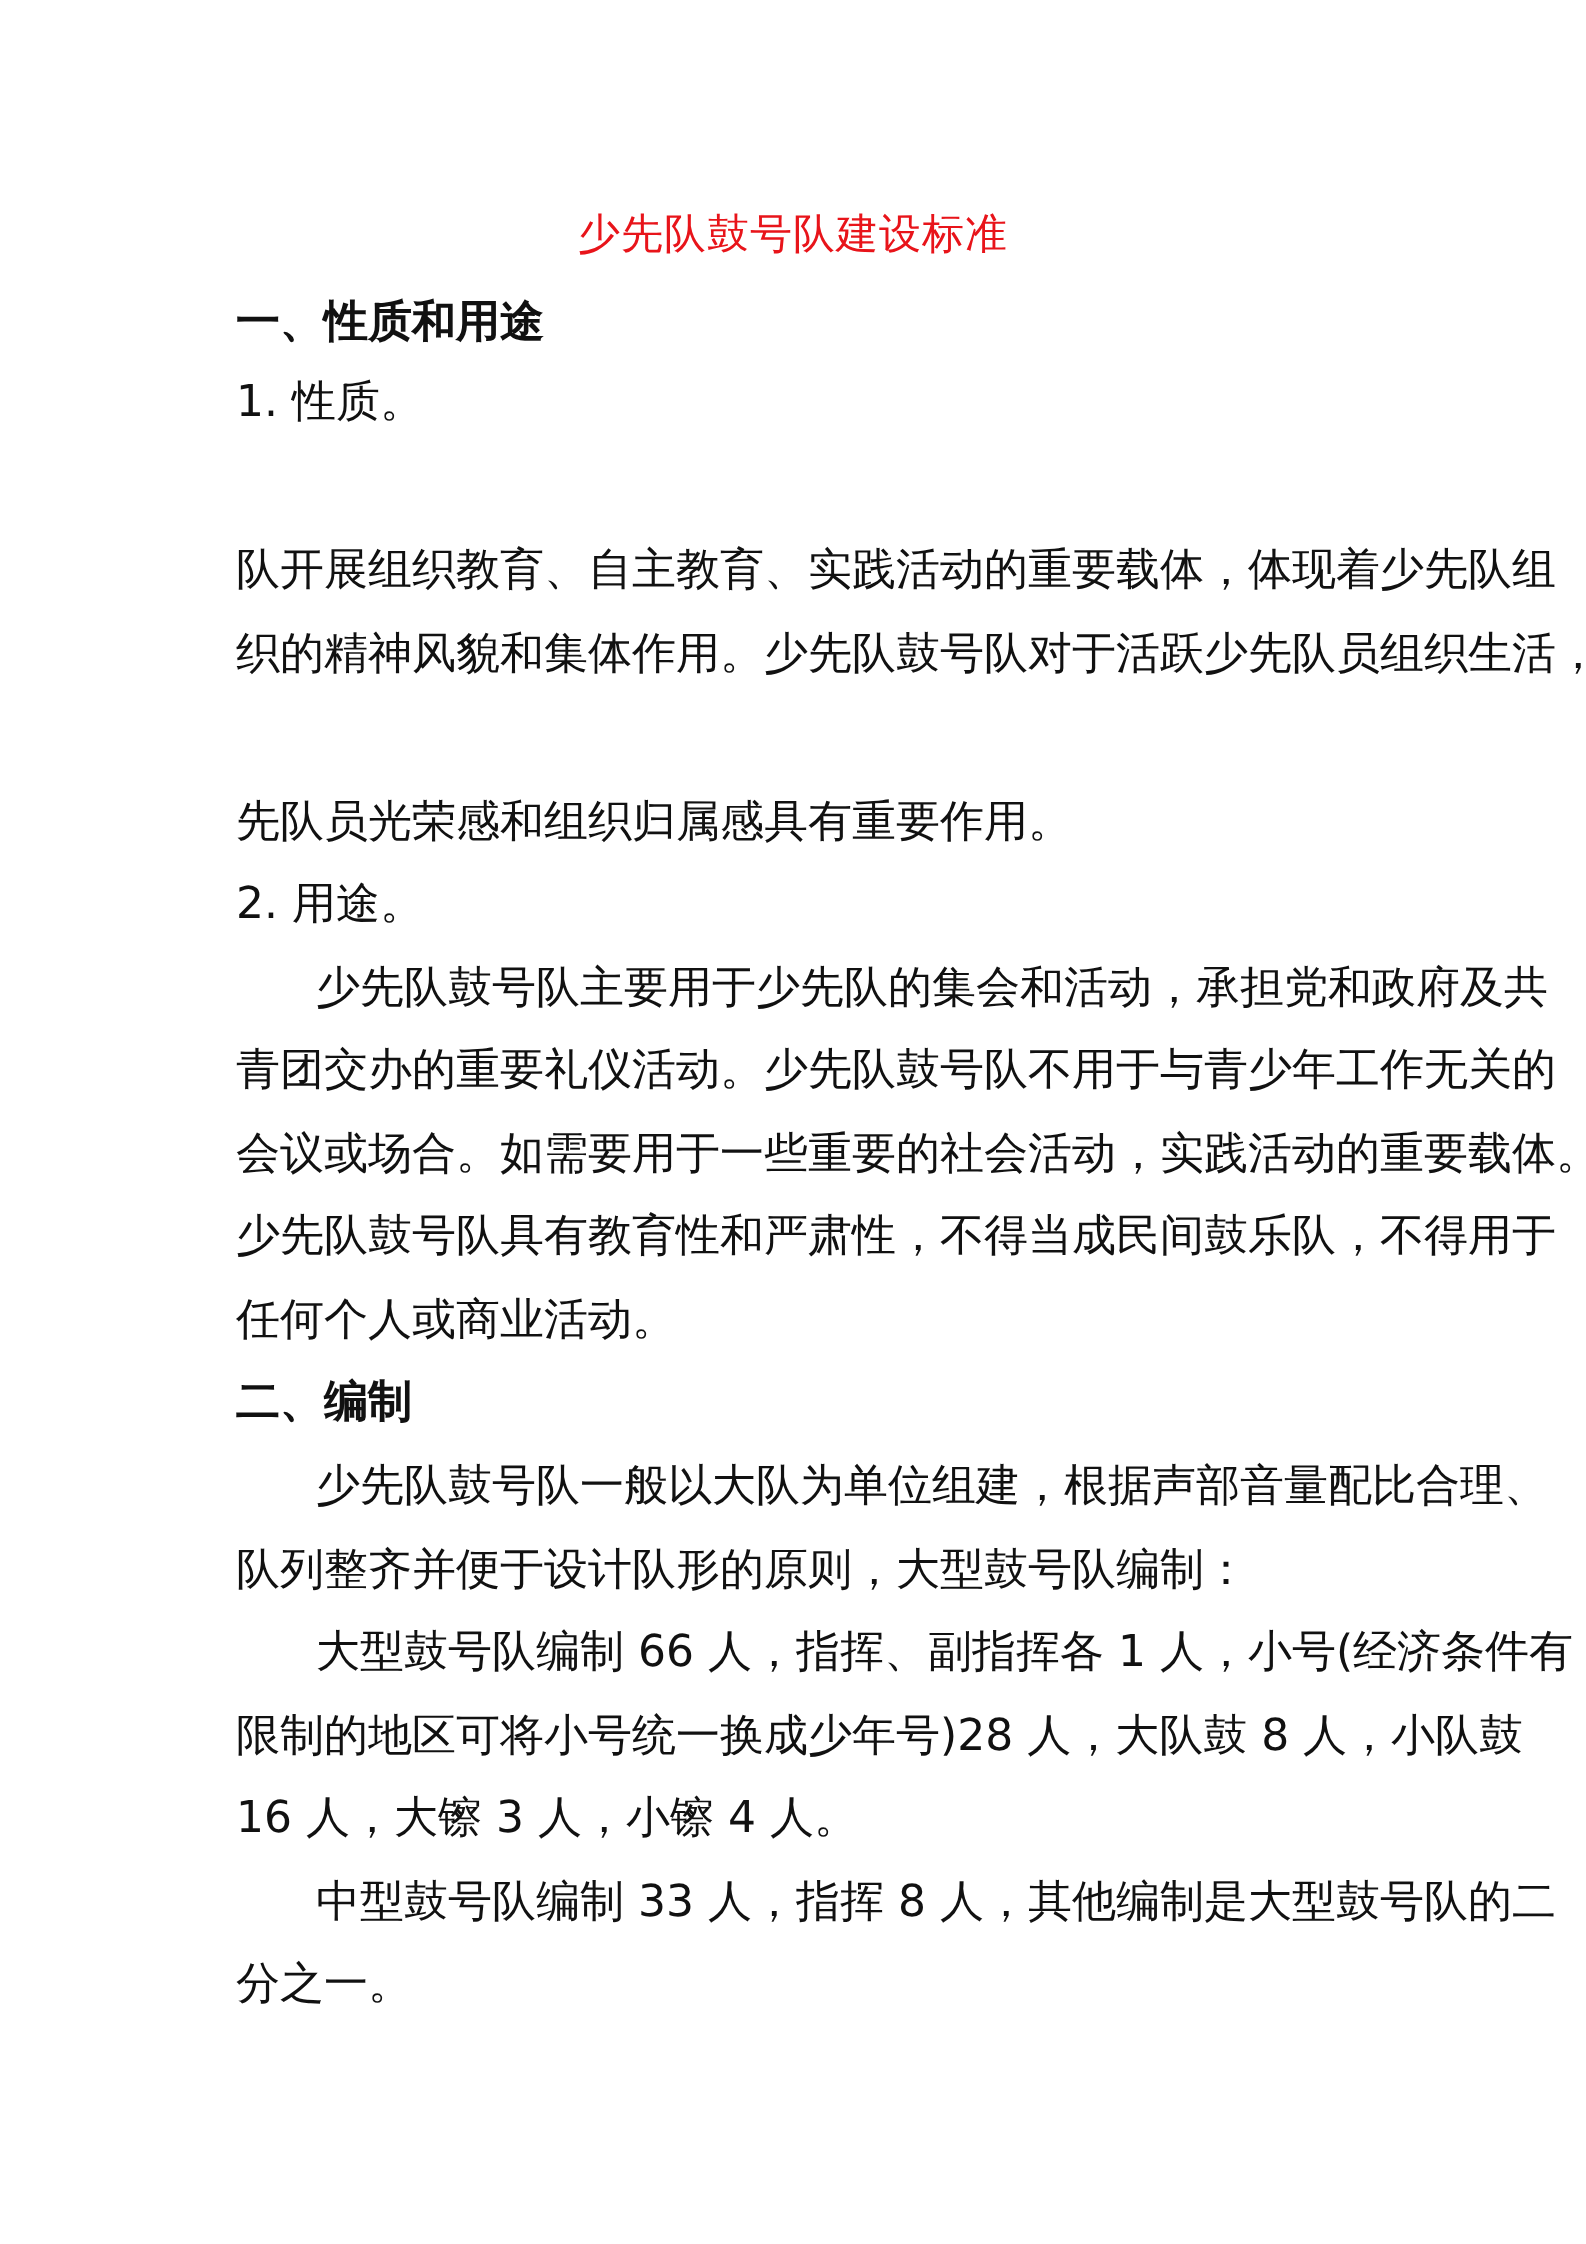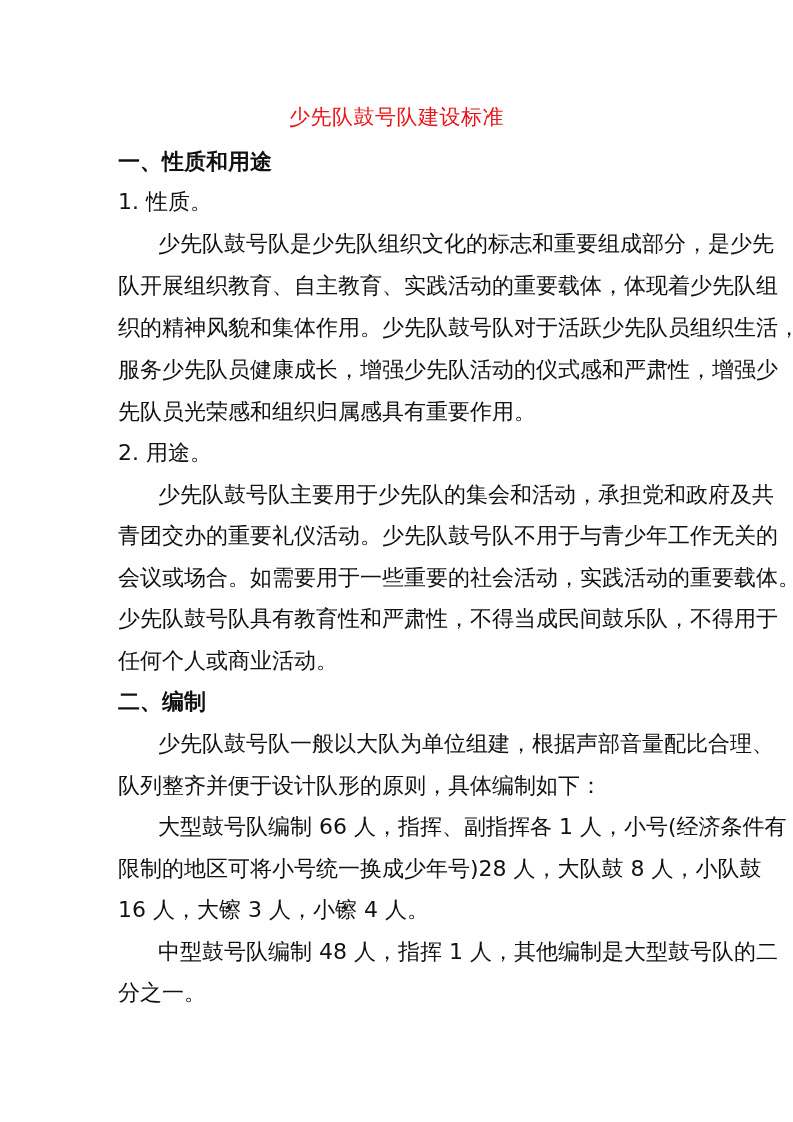--- a/index.html
+++ b/index.html
@@ -16,39 +16,37 @@
 <body>
 
 <div class="page">
   <div class="title">少先队鼓号队建设标准</div>
 
   <div class="line h" style="top:150px">
     <span>一、</span><span>性质和用途</span>
   </div>
 
   <div class="line" style="top:190px">1.  性质。</div>
-  <div class="line ind" style="top:232px">少先队鼓号队是少先队组织文化的标志和重要组成部分，是少先</div>
   <div class="line" style="top:274px">队开展组织教育、自主教育、实践活动的重要载体，体现着少先队组</div>
   <div class="line" style="top:316px">织的精神风貌和集体作用。少先队鼓号队对于活跃少先队员组织生活，</div>
-  <div class="line" style="top:358px">服务少先队员健康成长，增强少先队活动的仪式感和严肃性，增强少</div>
   <div class="line" style="top:400px">先队员光荣感和组织归属感具有重要作用。</div>
 
   <div class="line" style="top:441px">2.  用途。</div>
   <div class="line ind" style="top:483px">少先队鼓号队主要用于少先队的集会和活动，承担党和政府及共</div>
   <div class="line" style="top:524px">青团交办的重要礼仪活动。少先队鼓号队不用于与青少年工作无关的</div>
   <div class="line" style="top:566px">会议或场合。如需要用于一些重要的社会活动，实践活动的重要载体。</div>
   <div class="line" style="top:607px">少先队鼓号队具有教育性和严肃性，不得当成民间鼓乐队，不得用于</div>
   <div class="line" style="top:649px">任何个人或商业活动。</div>
 
   <div class="line h" style="top:690px">
     <span>二、</span><span>编制</span>
   </div>
 
   <div class="line ind" style="top:732px">少先队鼓号队一般以大队为单位组建，根据声部音量配比合理、</div>
-  <div class="line" style="top:774px">队列整齐并便于设计队形的原则，具体编制如下：</div>
+  <div class="line" style="top:774px">队列整齐并便于设计队形的原则，大型鼓号队编制：</div>
 
   <div class="line ind" style="top:815px">大型鼓号队编制 66 人，指挥、副指挥各 1 人，小号(经济条件有</div>
   <div class="line" style="top:857px">限制的地区可将小号统一换成少年号)28 人，大队鼓 8 人，小队鼓</div>
   <div class="line" style="top:898px">16 人，大镲 3 人，小镲 4 人。</div>
 
-  <div class="line ind" style="top:940px">中型鼓号队编制 48 人，指挥 1 人，其他编制是大型鼓号队的二</div>
+  <div class="line ind" style="top:940px">中型鼓号队编制 33 人，指挥 8 人，其他编制是大型鼓号队的二</div>
   <div class="line" style="top:981px">分之一。</div>
 </div>
 
 </body></html>

